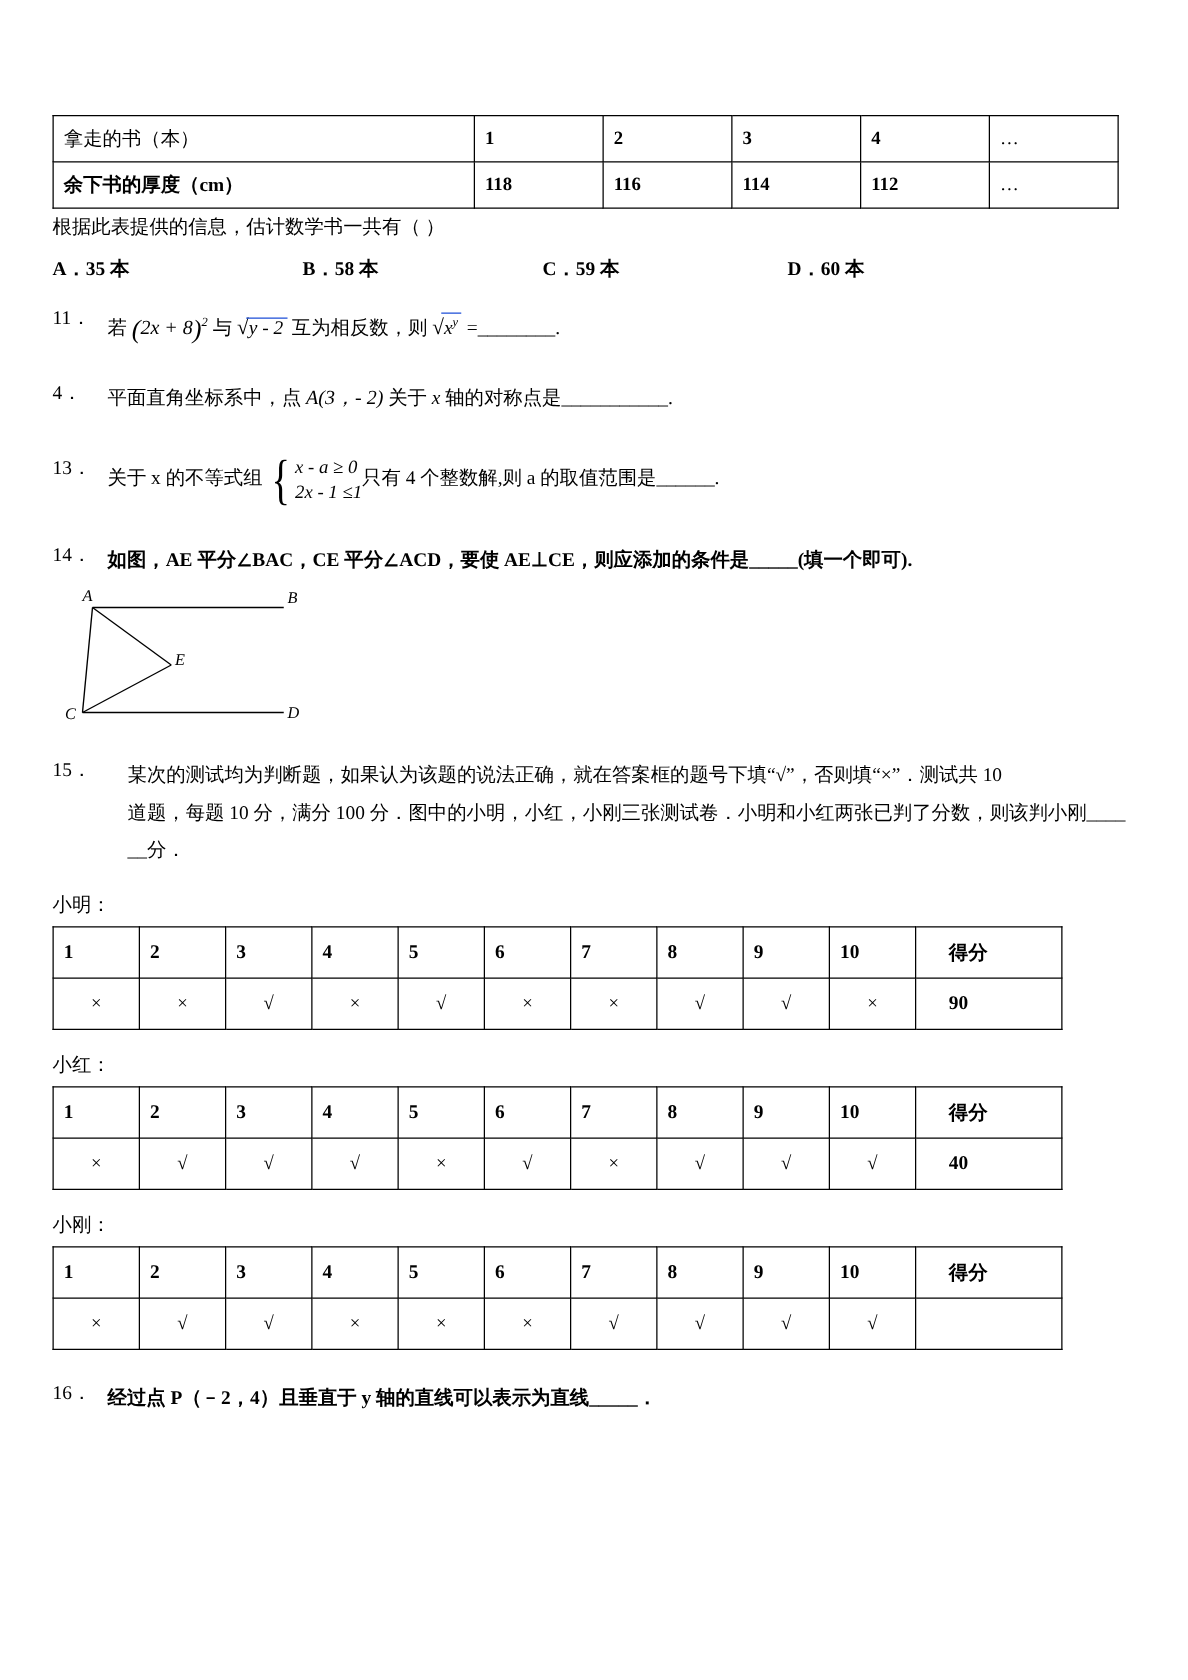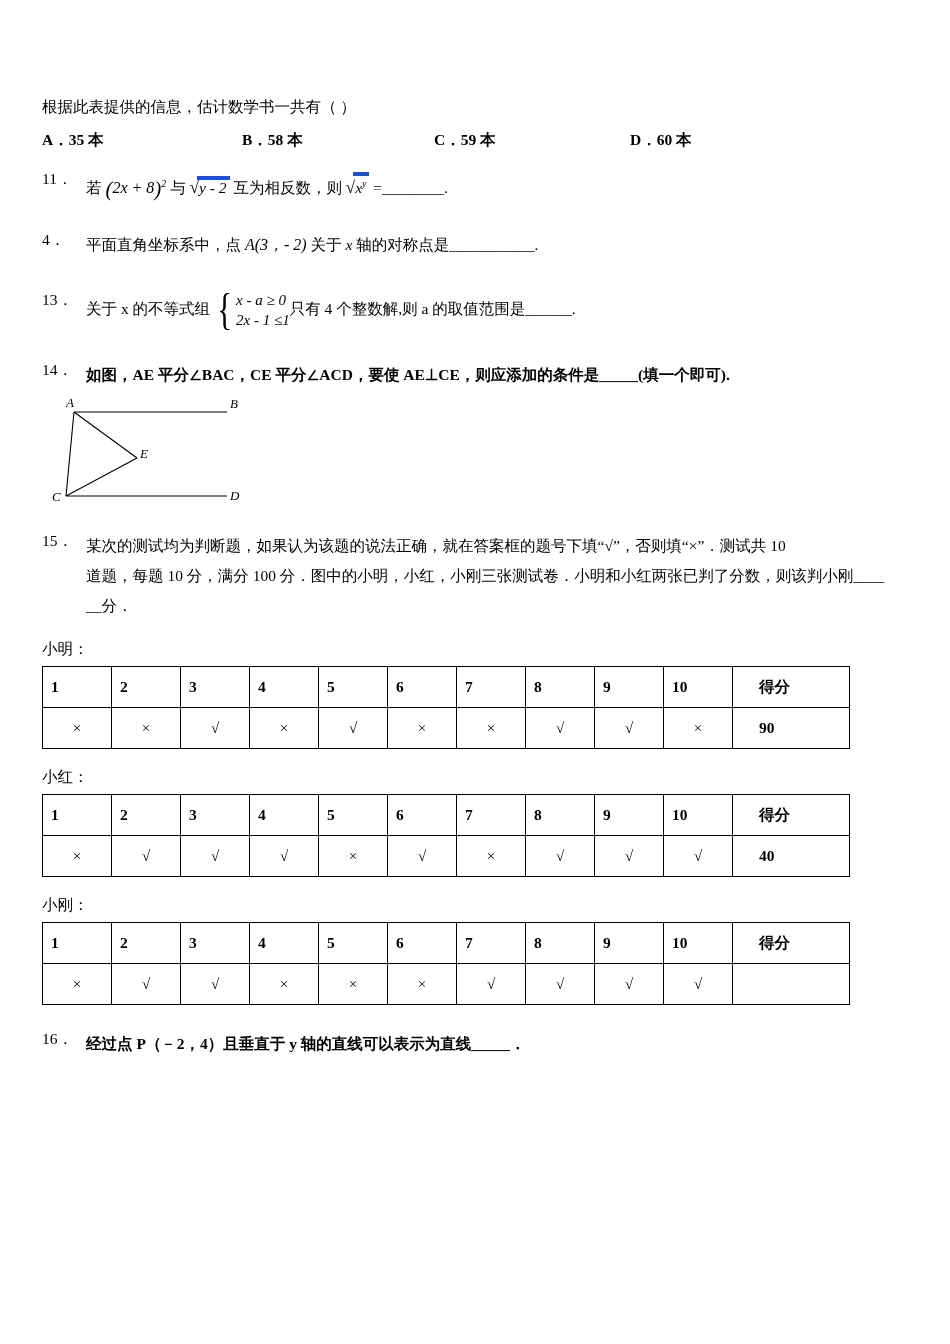--- a/index.html
+++ b/index.html
@@ -82,21 +82,21 @@
   }
   .qnum { width: 44px; flex: none; }
   .qbody { flex: 1; line-height: 30px; }
 
   
   .mathi { font-family: "Liberation Serif", serif; font-style: italic; }
   .sup { font-size: 10px; vertical-align: super; font-style: italic;}
   .frac-par { font-size: 21px; vertical-align: -3px; font-family:"Liberation Serif",serif;}
   .sqrt {
     display: inline-block;
-    border-top: 4px solid #1d4ed8;
+    border-top: 1px solid #1d4ed8;
     padding: 0 3px 0 2px;
     margin-left: -2px;
     line-height: 16px;
   }
   .radsym { font-size: 17px; }
 
   .brace-wrap {
     display: inline-flex;
     align-items: center;
     vertical-align: middle;
@@ -133,20 +133,40 @@
   table.ans td.hdr { font-weight: bold; text-align: left; padding-left: 8px;}
   table.ans td.score { width: 90px; font-weight: bold; text-align: left; padding-left: 26px;}
   table.ans td.mark { font-size: 15px; }
 </style>
 </head>
 <body>
 
 <div class="page">
   <div class="content">
 
+    <table class="grid topTable">
+      <tbody>
+          <tr>
+        <td class="lbl">拿走的书（本）</td>
+        <td class="v">1</td>
+        <td class="v">2</td>
+        <td class="v">3</td>
+        <td class="v">4</td>
+        <td class="dots">…</td>
+      </tr>
+      <tr>
+        <td class="lbl bold">余下书的厚度（cm）</td>
+        <td class="v">118</td>
+        <td class="v">116</td>
+        <td class="v">114</td>
+        <td class="v">112</td>
+        <td class="dots">…</td>
+      </tr>
+    </tbody>
+      </table>
 
     <p class="line mt10">根据此表提供的信息，估计数学书一共有（        ）</p>
 
     <div class="choices">
       <span class="ch1">A．35 本</span>
       <span class="ch2">B．58 本</span>
       <span class="ch3">C．59 本</span>
       <span>D．60 本</span>
     </div>
 
@@ -209,21 +229,21 @@
 
         <line x1="14" y1="100" x2="85" y2="62" stroke="#000" stroke-width="1.1"></line>
         <text x="14" y="11" font-size="13" font-style="italic" font-family="Liberation Serif, serif">A</text>
         <text x="178" y="12" font-size="13" font-style="italic" font-family="Liberation Serif, serif">B</text>
         <text x="0" y="105" font-size="13" font-style="italic" font-family="Liberation Serif, serif">C</text>
         <text x="178" y="104" font-size="13" font-style="italic" font-family="Liberation Serif, serif">D</text>
         <text x="88" y="62" font-size="13" font-style="italic" font-family="Liberation Serif, serif">E</text>
       </svg>
     </div>
 
-    <div class="qrow" style="margin-top:16px;">
+    <div class="qrow" style="margin-top:16px;gap:16px;">
       <div class="qnum">15．</div>
       <div class="qbody">
         <div>某次的测试均为判断题，如果认为该题的说法正确，就在答案框的题号下填“√”，否则填“×”．测试共 10</div>
         <div>道题，每题 10 分，满分 100 分．图中的小明，小红，小刚三张测试卷．小明和小红两张已判了分数，则该判小刚____</div>
         <div>__分．</div>
       </div>
     </div>
 
     <div class="ansname">小明：</div>
     <table class="grid ans">

